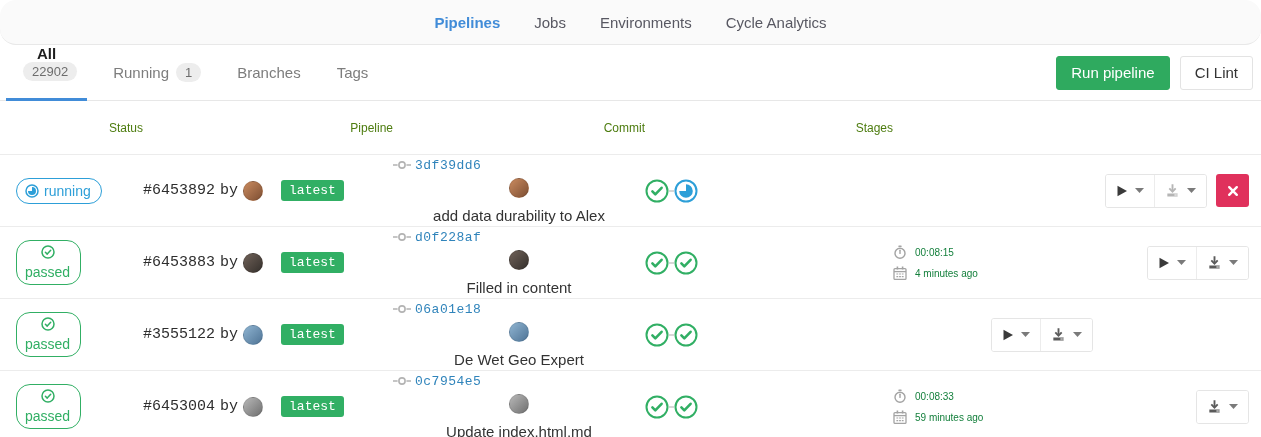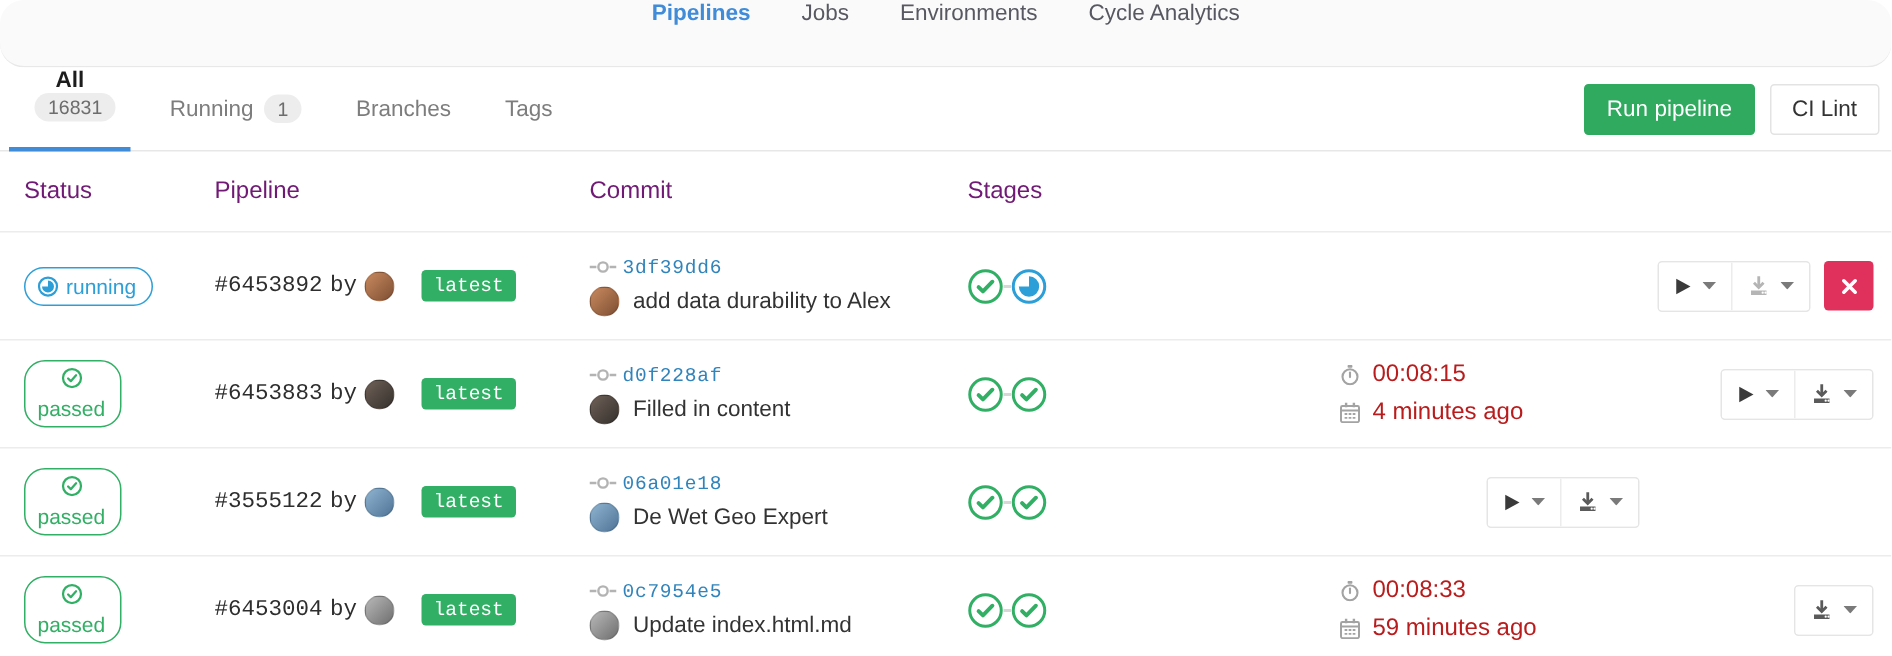--- a/index.html
+++ b/index.html
@@ -11,42 +11,42 @@
     --nav-active:#418cd8;
   }
   *{box-sizing:border-box;}
   html,body{margin:0;padding:0;}
   body{
     width:1261px;height:437px;overflow:hidden;background:#fff;
     font-family:"Liberation Sans",sans-serif;color:#2e2e2e;
   }
   
   .top-nav{height:45px;background:#fafafa;border-bottom:1px solid #e8e8e8;
-    display:flex;justify-content:center;gap:34px;border-radius:16px;}
+    display:flex;justify-content:center;align-items:center;gap:34px;border-radius:16px;}
   .top-nav a{font-size:15px;color:#585862;text-decoration:none;}
   .top-nav a.active{color:var(--nav-active);font-weight:bold;}
   
   .tabs-bar{height:56px;display:flex;align-items:center;border-bottom:1px solid #e7e7e7;
     padding-left:6px;padding-right:8px;}
   .tab{position:relative;height:100%;display:inline-flex;align-items:center;
     padding:0 10px;margin-right:16px;font-size:15px;color:#7d7d7d;text-decoration:none;}
   .tab.active{color:#1d1d1d;font-weight:bold;flex-direction:column;}
   .tab.active::after{content:"";position:absolute;left:0;right:0;bottom:-1px;height:3px;
     background:var(--nav-active);}
   .count-badge{background:#ededed;color:#6d6d6d;border-radius:10px;padding:2px 9px;
     font-size:13px;font-weight:normal;margin-left:7px;line-height:15px;}
   .tabs-actions{margin-left:auto;display:flex;gap:10px;align-items:center;}
   .btn{font-size:15px;border-radius:3px;padding:8px 14px;border:1px solid transparent;
     cursor:pointer;font-family:inherit;line-height:16px;}
   .btn-green{background:var(--btn-green);color:#fff;border-color:var(--btn-green);}
   .btn-white{background:#fff;color:#333;border-color:#e3e3e3;}
   
   .grid{display:grid;grid-template-columns:127px 250px 252px 248px 200px 1fr;
     align-items:center;padding-left:16px;padding-right:12px;}
-  .table-header{height:54px;border-bottom:1px solid #ececec;color:#701a75;font-size:16px;}
+  .table-header{height:54px;border-bottom:1px solid #ececec;color:#4d7c0f;font-size:12px;text-align:right;}
   .row{height:72px;border-bottom:1px solid #ececec;}
   
   .status-badge{display:inline-flex;align-items:center;gap:5px;border:1px solid;
     border-radius:14px;padding:4px 10px 4px 8px;font-size:14px;text-decoration:none;background:#fff;}
   .status-badge svg{display:none;}
   .status-running .status-badge{color:var(--blue);border-color:var(--blue);}
   .status-passed  .status-badge{color:var(--green);border-color:var(--green);flex-direction:column;}
   .status-running .ic-badge-run{display:block;}
   .status-passed  .ic-badge-pass{display:block;}
   
@@ -54,32 +54,32 @@
   .pipeline-id{color:#2e2e2e;text-decoration:none;}
   .avatar{width:20px;height:20px;border-radius:50%;display:inline-block;flex:0 0 20px;
     border:1px solid rgba(0,0,0,.08);}
   .tag-latest{background:var(--green);color:#fff;font-size:13px;border-radius:3px;
     padding:3px 8px;margin-left:13px;line-height:15px;}
   
   .commit-cell{font-size:15px;}
   .commit-line1{display:flex;align-items:center;gap:4px;color:#b3b3b3;margin-bottom:5px;}
   .commit-hash{font-family:"Liberation Mono","DejaVu Sans Mono",monospace;font-size:13px;
     color:var(--hash-blue);text-decoration:none;letter-spacing:.5px;}
-  .commit-line2{display:flex;align-items:center;gap:9px;}
+  .commit-line2{display:flex;align-items:center;gap:9px;flex-direction:column;}
   .commit-msg{text-decoration:none;color:#333;white-space:nowrap;overflow:hidden;
     text-overflow:ellipsis;max-width:210px;}
   
   .stages-cell{display:flex;align-items:center;}
   .stage{display:block;width:24px;height:24px;}
   .stage svg{display:none;}
   .stage.state-passed .ic-stage-pass{display:block;}
   .stage.state-running .ic-stage-run{display:block;}
   .stage-connector{width:5px;height:2px;background:#d7d7d7;}
   
-  .timing-cell{color:#b91c1c;font-size:16px;}
+  .timing-cell{color:#15803d;font-size:10px;}
   .timing-line{display:flex;align-items:center;gap:8px;}
   .timing-line + .timing-line{margin-top:7px;}
   .timing-line svg{color:#a3a3a3;flex:0 0 auto;}
   
   .actions-cell{display:flex;justify-content:flex-end;align-items:center;gap:9px;}
   .btn-group{display:inline-flex;border:1px solid #e5e5e5;border-radius:3px;
     background:#fff;overflow:hidden;}
   .seg{display:inline-flex;align-items:center;gap:7px;padding:0 10px;height:32px;
     background:#fff;border:none;cursor:pointer;font-family:inherit;}
   .seg + .seg{border-left:1px solid #ececec;}
@@ -96,21 +96,21 @@
 <nav class="top-nav">
   <a href="#" class="active">Pipelines</a>
   <a href="#">Jobs</a>
   <a href="#">Environments</a>
   <a href="#">Cycle Analytics</a>
 </nav>
 
 <div class="tabs-bar">
   <a href="#" class="tab active">
     <span>All</span>
-    <span class="count-badge">16831</span>
+    <span class="count-badge">22902</span>
   </a>
   <a href="#" class="tab">
     <span>Running</span>
     <span class="count-badge">1</span>
   </a>
   <a href="#" class="tab">
     <span>Branches</span>
 
   </a>
   <a href="#" class="tab">

